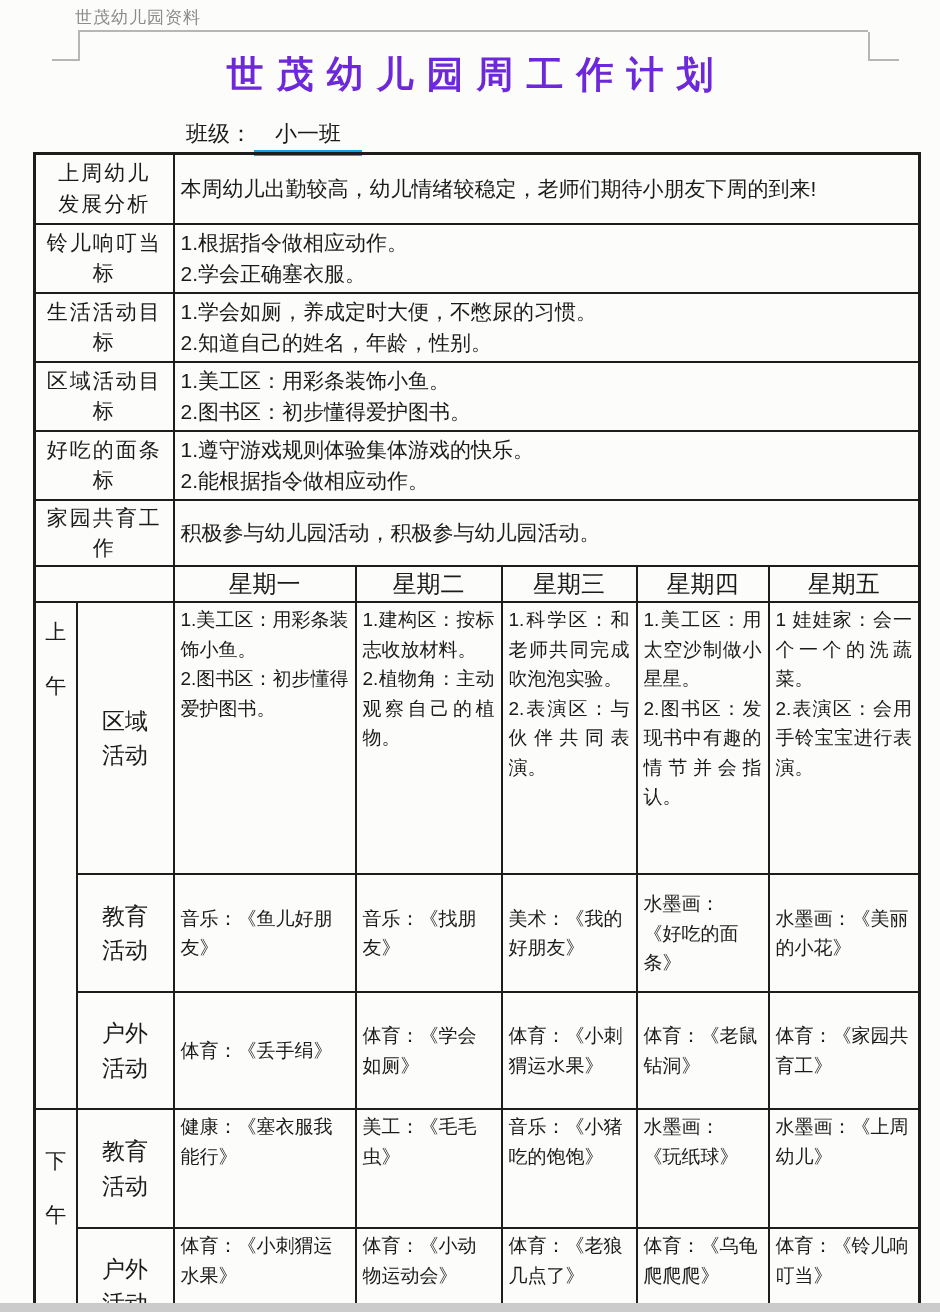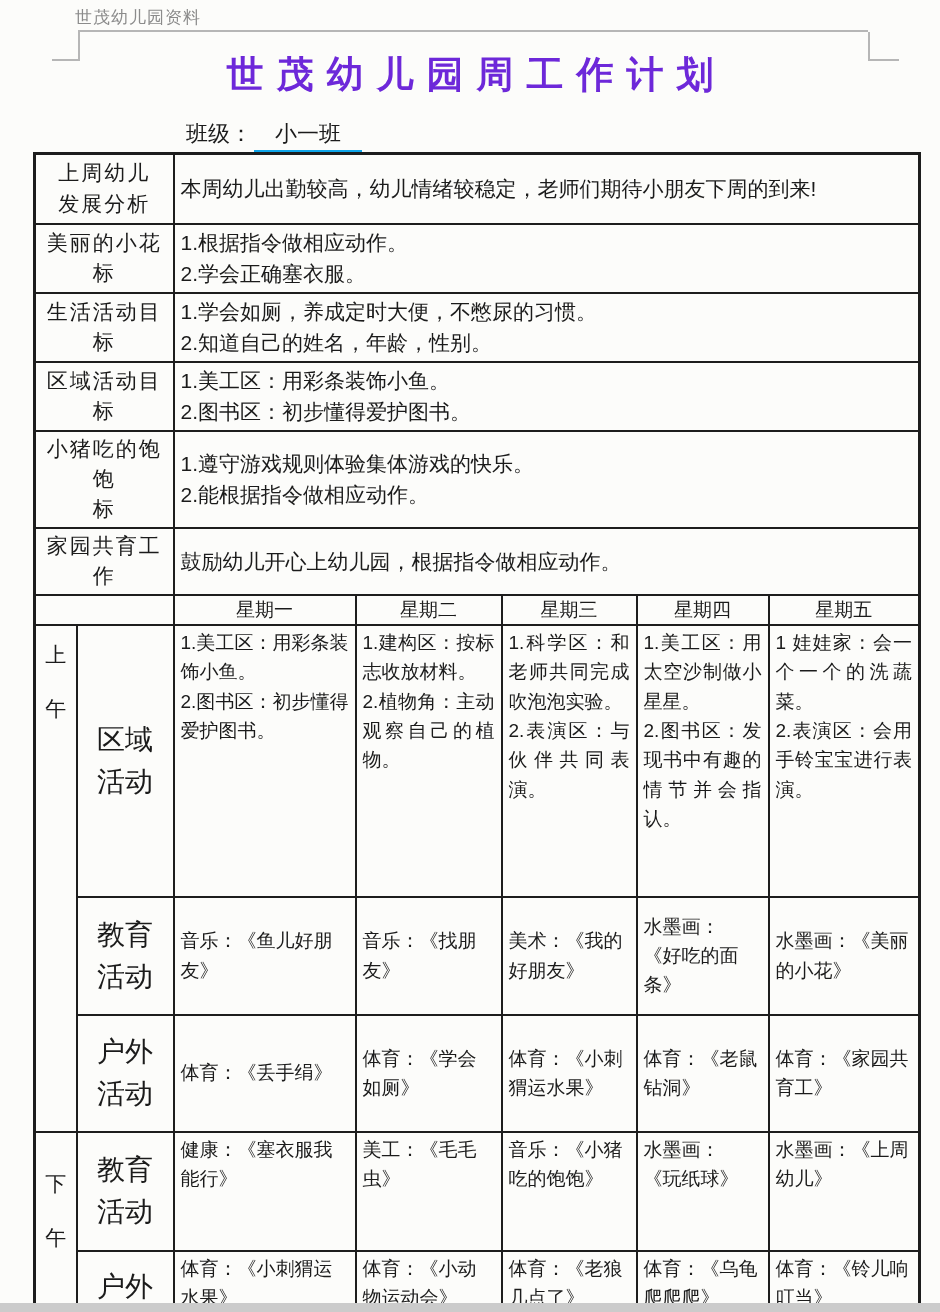--- a/index.html
+++ b/index.html
@@ -38,21 +38,21 @@
     font-size:37px;font-weight:bold;
     letter-spacing:13px;text-indent:13px;
     color:#6d28d9;
   }
   .meta{position:absolute;top:119px;left:0;right:0;height:34px;font-size:22px;font-weight:500;}
   .meta .cls{position:absolute;left:186px;}
   .meta .time{position:absolute;left:420px;}
   .underlined{
     display:inline-block;min-width:92px;
     padding:0 8px 1px;margin-left:2px;
-    border-bottom:2px solid #0ea5e9;text-align:center;
+    border-bottom:6px solid #0ea5e9;text-align:center;
   }
   
   table.plan{
     position:absolute;left:33px;top:152px;width:885px;
     border-collapse:collapse;table-layout:fixed;
     border:3px solid #1d1d1d;
   }
   table.plan td{
     border:2px solid #1d1d1d;
     padding:2px 6px;
@@ -64,31 +64,31 @@
     font-size:21px;letter-spacing:2px;line-height:1.45;margin-left:10px;
   }
   td.val{
     vertical-align:middle;
     font-size:21px;line-height:1.5;
     padding:4px 10px 4px 13px;
     margin-left:48px;
   }
   tr.days td{
     text-align:center;vertical-align:middle;
-    font-size:19px;padding:1px 16px;
+    font-size:24px;padding:1px 16px;
   }
   td.period{
     text-align:center;vertical-align:top;
     font-size:21px;line-height:54px;
     padding-top:18px;
   }
   td.period.pm{padding-top:24px;}
   td.ptype{
     text-align:center;vertical-align:middle;
-    font-size:28px;line-height:1.5;
+    font-size:23px;line-height:1.5;
   }
   td.cell{
     font-size:19px;line-height:1.55;
     padding:4px 7px;vertical-align:top;
   }
   td.cell.justify{text-align:justify;}
   td.cell.mid{vertical-align:middle;}
   
   .bottom-strip{
     position:absolute;left:0;right:0;bottom:0;height:9px;
@@ -124,47 +124,47 @@
       <col style="width:151px">
     </colgroup>
 
     <tbody>
         <tr style="height:70px">
       <td colspan="2" class="lbl pre">上周幼儿
 发展分析</td>
       <td colspan="5" class="val pre">本周幼儿出勤较高，幼儿情绪较稳定，老师们期待小朋友下周的到来!</td>
     </tr>
     <tr style="height:68px">
-      <td colspan="2" class="lbl pre">美丽的小花
+      <td colspan="2" class="lbl pre">铃儿响叮当
 标</td>
       <td colspan="5" class="val pre">1.根据指令做相应动作。
 2.学会正确塞衣服。</td>
     </tr>
     <tr style="height:66px">
       <td colspan="2" class="lbl pre">生活活动目
 标</td>
       <td colspan="5" class="val pre">1.学会如厕，养成定时大便，不憋尿的习惯。
 2.知道自己的姓名，年龄，性别。</td>
     </tr>
     <tr style="height:64px">
       <td colspan="2" class="lbl pre">区域活动目
 标</td>
       <td colspan="5" class="val pre">1.美工区：用彩条装饰小鱼。
 2.图书区：初步懂得爱护图书。</td>
     </tr>
     <tr style="height:54px">
-      <td colspan="2" class="lbl pre">小猪吃的饱饱
+      <td colspan="2" class="lbl pre">好吃的面条
 标</td>
       <td colspan="5" class="val pre">1.遵守游戏规则体验集体游戏的快乐。
 2.能根据指令做相应动作。</td>
     </tr>
     <tr style="height:58px">
       <td colspan="2" class="lbl pre">家园共育工
 作</td>
-      <td colspan="5" class="val pre">鼓励幼儿开心上幼儿园，根据指令做相应动作。</td>
+      <td colspan="5" class="val pre">积极参与幼儿园活动，积极参与幼儿园活动。</td>
     </tr>
 
     <tr class="days" style="height:28px">
       <td colspan="2"></td>
       <td>星期一</td>
       <td>星期二</td>
       <td>星期三</td>
       <td>星期四</td>
       <td>星期五</td>
     </tr>

